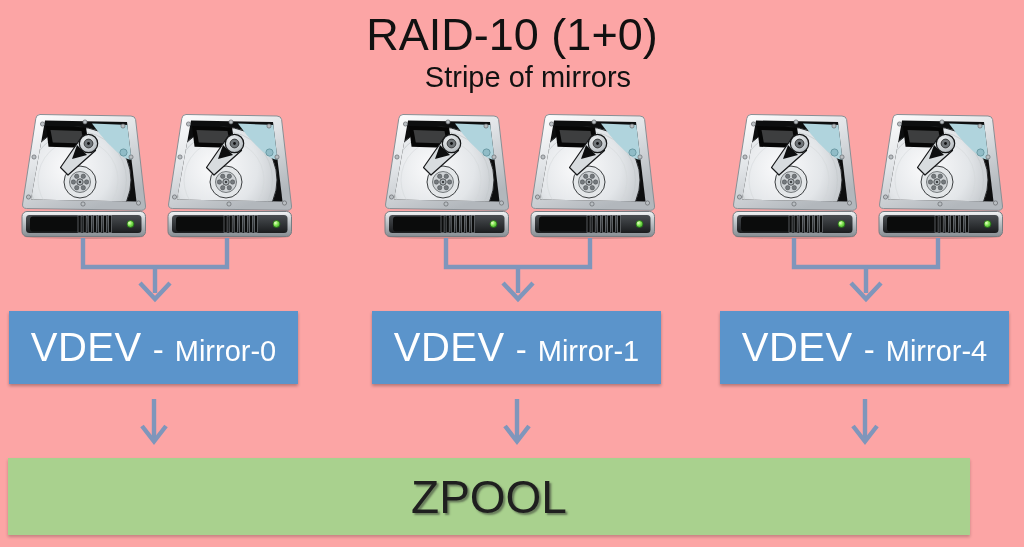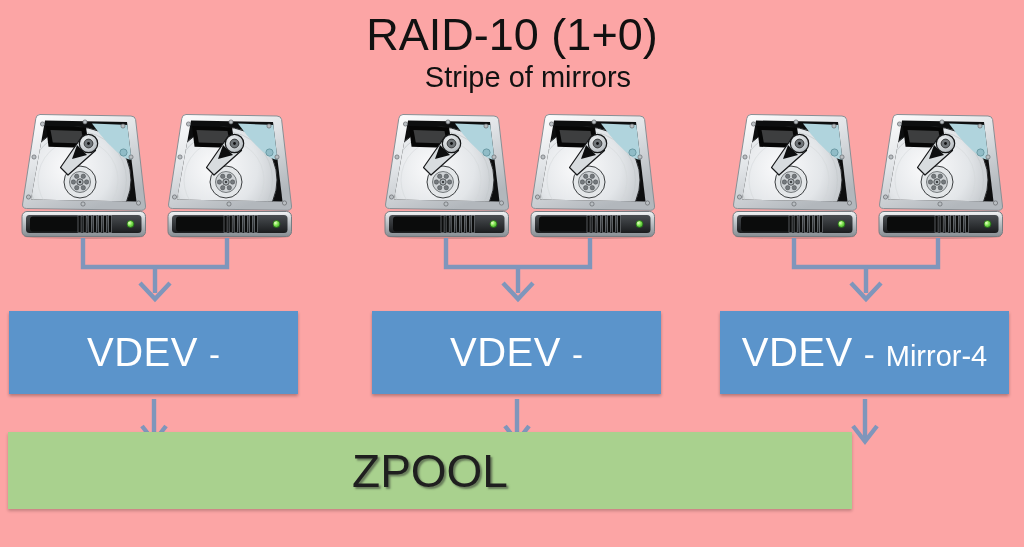--- a/index.html
+++ b/index.html
@@ -17,35 +17,35 @@
     text-align:center;font-size:29px;font-weight:400;
     color:var(--title-text,#111);
   }
   .mirror-group{position:absolute;top:112px;width:290px;height:196px;}
   .g0{left:9px}.g1{left:372px}.g2{left:720px}
   .disk{position:absolute;top:0;width:130px;height:127px;}
   .d1{left:10px}.d2{left:156px}
   .bracket{position:absolute;left:0;top:126px;width:290px;height:68px;}
   .conn{stroke:var(--connector,#7F96BB);stroke-width:4.4;fill:none;stroke-linejoin:miter;}
   .vdev{
-    position:absolute;top:311px;width:289px;height:83px;
+    position:absolute;top:311px;width:289px;height:73px;
     background:var(--vdev-fill,#5B94CB);
     box-shadow:0 2px 3px rgba(0,0,0,0.28);
     display:flex;align-items:center;justify-content:center;
     color:var(--vdev-text,#fff);
   }
   .v0{left:9px}.v1{left:372px}.v2{left:720px}
   .vdev-line{display:flex;align-items:baseline;gap:11px;}
   .vdev-big{font-size:40px;letter-spacing:0.5px;}
   .vdev-sep{font-size:33px;}
   .vdev-small{font-size:29px;}
   .down-arrow{position:absolute;top:398px;width:32px;height:50px;}
   .a0{left:138px}.a1{left:501px}.a2{left:849px}
   .zpool{
-    position:absolute;left:8px;top:432px;width:844px;height:77px;
+    position:absolute;left:8px;top:458px;width:962px;height:77px;
     background:var(--zpool-fill,#A9D18E);
     box-shadow:0 2px 3px rgba(0,0,0,0.22);
     display:flex;align-items:center;justify-content:center;
   }
   .zpool-label{
     font-size:46px;color:var(--zpool-text,#1f1f1f);
     text-shadow:2px 2px 2px rgba(40,40,40,0.5);
   }
   .hidden-defs{position:absolute;width:0;height:0;overflow:hidden;}
 </style>
@@ -194,26 +194,28 @@
       <path class="conn" d="M74,0 V29 H218 V0"></path>
       <path class="conn" d="M146,29 V55"></path>
       <path class="conn" d="M131,45 L146,61 L161,45"></path>
     </svg>
   </div>
 
   <div class="vdev v0">
     <div class="vdev-line">
       <span class="vdev-big">VDEV</span>
       <span class="vdev-sep">-</span>
+      <span class="vdev-small">Mirror-0</span>
     </div>
   </div>
   <div class="vdev v1">
     <div class="vdev-line">
       <span class="vdev-big">VDEV</span>
       <span class="vdev-sep">-</span>
+      <span class="vdev-small">Mirror-1</span>
     </div>
   </div>
   <div class="vdev v2">
     <div class="vdev-line">
       <span class="vdev-big">VDEV</span>
       <span class="vdev-sep">-</span>
       <span class="vdev-small">Mirror-4</span>
     </div>
   </div>
 

